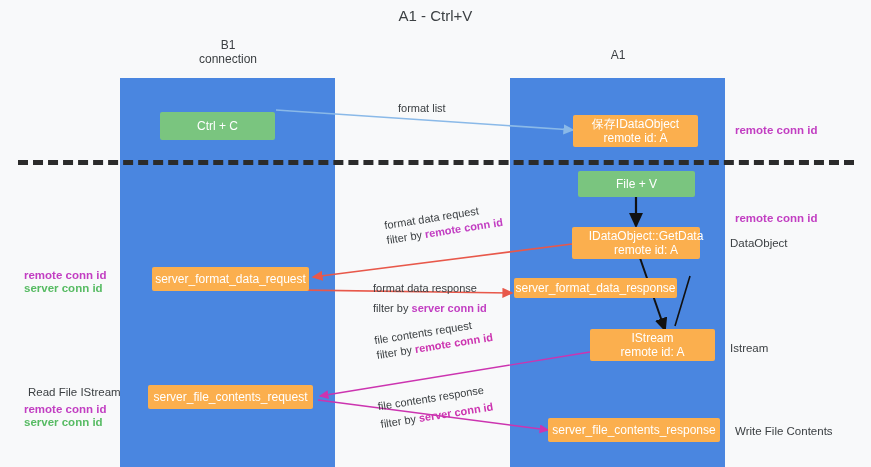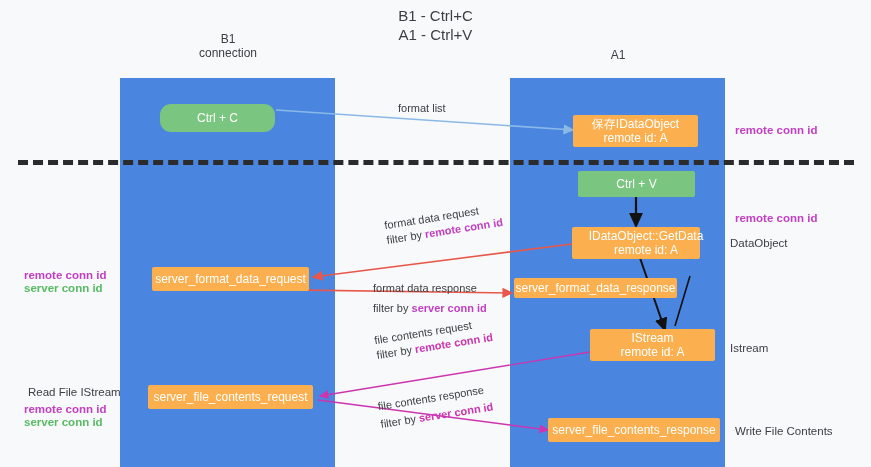--- a/index.html
+++ b/index.html
@@ -53,25 +53,24 @@
 </style>
 </head>
 <body>
 
 <div id="stage">
 
   <div class="col-band" style="left:120px;top:78px;width:215px;height:389px;"></div>
   <div class="col-band" style="left:510px;top:78px;width:215px;height:389px;"></div>
 
   <div class="title">
-    <div>B1 - Ctrl+C</div>
     <div>A1 - Ctrl+V</div>
   </div>
 
-  <div class="col-head" style="left:118px;top:32px;">
+  <div class="col-head" style="left:118px;top:38px;">
     <div>B1</div>
     <div>connection</div>
   </div>
   <div class="col-head" style="left:508px;top:48px;">
     <div>A1</div>
   </div>
 
   <svg class="wires">
     <defs>
       <marker id="ah-blue" markerWidth="7" markerHeight="7" refX="6" refY="3.2" orient="auto">
@@ -100,31 +99,31 @@
 
     <line x1="690" y1="276" x2="675" y2="326" stroke="#111111" stroke-width="1.6"></line>
 
     <line x1="590" y1="352" x2="320" y2="396" stroke="#cc34b0" stroke-width="1.4" marker-end="url(#ah-mag)"></line>
 
     <line x1="318" y1="400" x2="548" y2="430" stroke="#cc34b0" stroke-width="1.4" marker-end="url(#ah-mag)"></line>
   </svg>
 
   <div class="dashline"></div>
 
-  <div class="box green" style="left:160px;top:104px;width:115px;height:28px;border-radius:11px;">
+  <div class="box green" style="left:160px;top:112px;width:115px;height:28px;">
     <span>Ctrl + C</span>
   </div>
 
   <div class="box orange" style="left:573px;top:115px;width:125px;height:32px;flex-direction:column;">
     <span>保存IDataObject</span>
     <span>remote id: A</span>
   </div>
 
   <div class="box green" style="left:578px;top:171px;width:117px;height:26px;">
-    <span>Ctrl + V</span>
+    <span>File + V</span>
   </div>
 
   <div class="box orange" style="left:572px;top:227px;width:128px;height:32px;flex-direction:column;padding-left:24px;">
     <span>IDataObject::GetData</span>
     <span>remote id: A</span>
   </div>
 
   <div class="box orange" style="left:152px;top:267px;width:157px;height:24px;">
     <span>server_format_data_request</span>
   </div>

